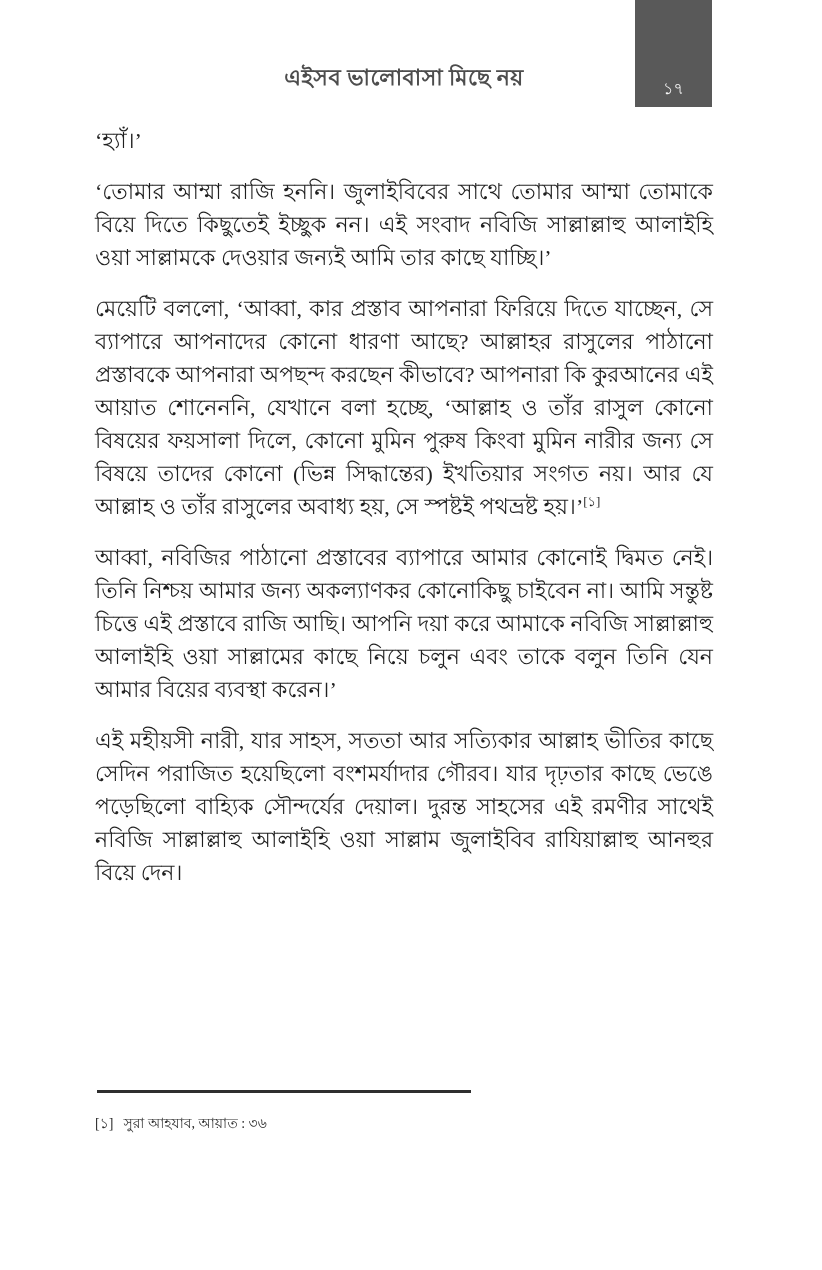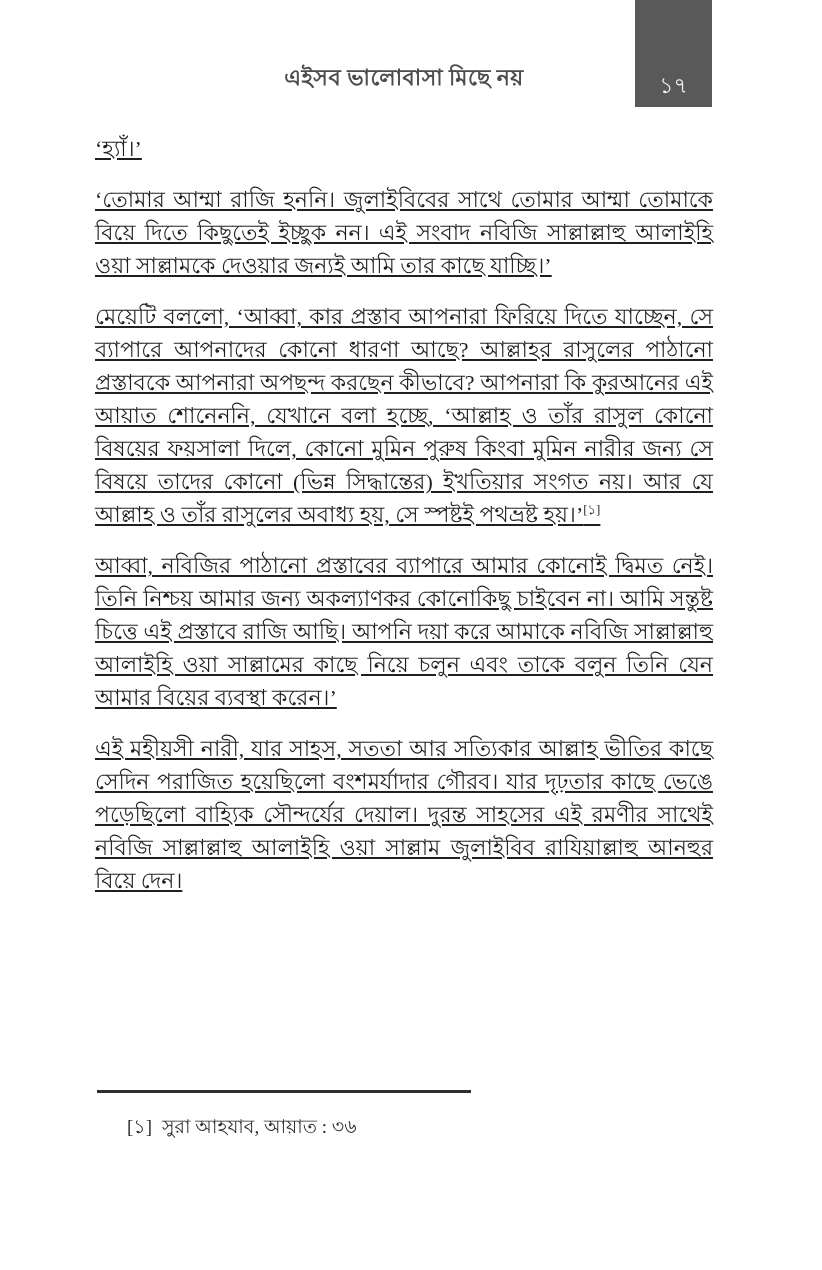--- a/index.html
+++ b/index.html
@@ -29,21 +29,21 @@
     width: 77px;
     height: 107px;
     background: var(--box-bg);
     display: flex;
     align-items: flex-end;
     justify-content: center;
     padding-bottom: 10px;
   }
   .page-number {
     color: var(--box-text);
-    font-size: 22px;
+    font-size: 16px;
     line-height: 1;
   }
   .header-title {
     position: absolute;
     left: 95px;
     top: 60px;
     width: 618px;
     text-align: center;
     font-size: 22px;
     font-weight: bold;
@@ -53,41 +53,40 @@
   .body-text {
     position: absolute;
     left: 95px;
     top: 124px;
     width: 618px;
     font-size: 22px;
     line-height: 33px;
     text-align: justify;
     color: var(--body-text);
   }
-  .body-text p { margin: 8px 0 18px 0; text-decoration: underline; }
+  .body-text p { margin: 0 0 18px 0; }
   .fn-ref {
     font-size: 13px;
     vertical-align: super;
     line-height: 0;
   }
   .footnote-divider {
     position: absolute;
     left: 97px;
     top: 1090px;
     width: 374px;
     border-top: 3px solid var(--rule-color);
   }
   .footnote {
     position: absolute;
     left: 95px;
     top: 1112px;
     width: 618px;
-    font-size: 19px;
+    font-size: 14px;
     color: var(--footnote-text);
-    margin-left: 32px;
   }
   .footnote .fn-marker { margin-right: 10px; }
 </style>
 </head>
 <body>
 
 <div class="page">
 
   <div class="page-number-box">
     <span class="page-number">১৭</span>

